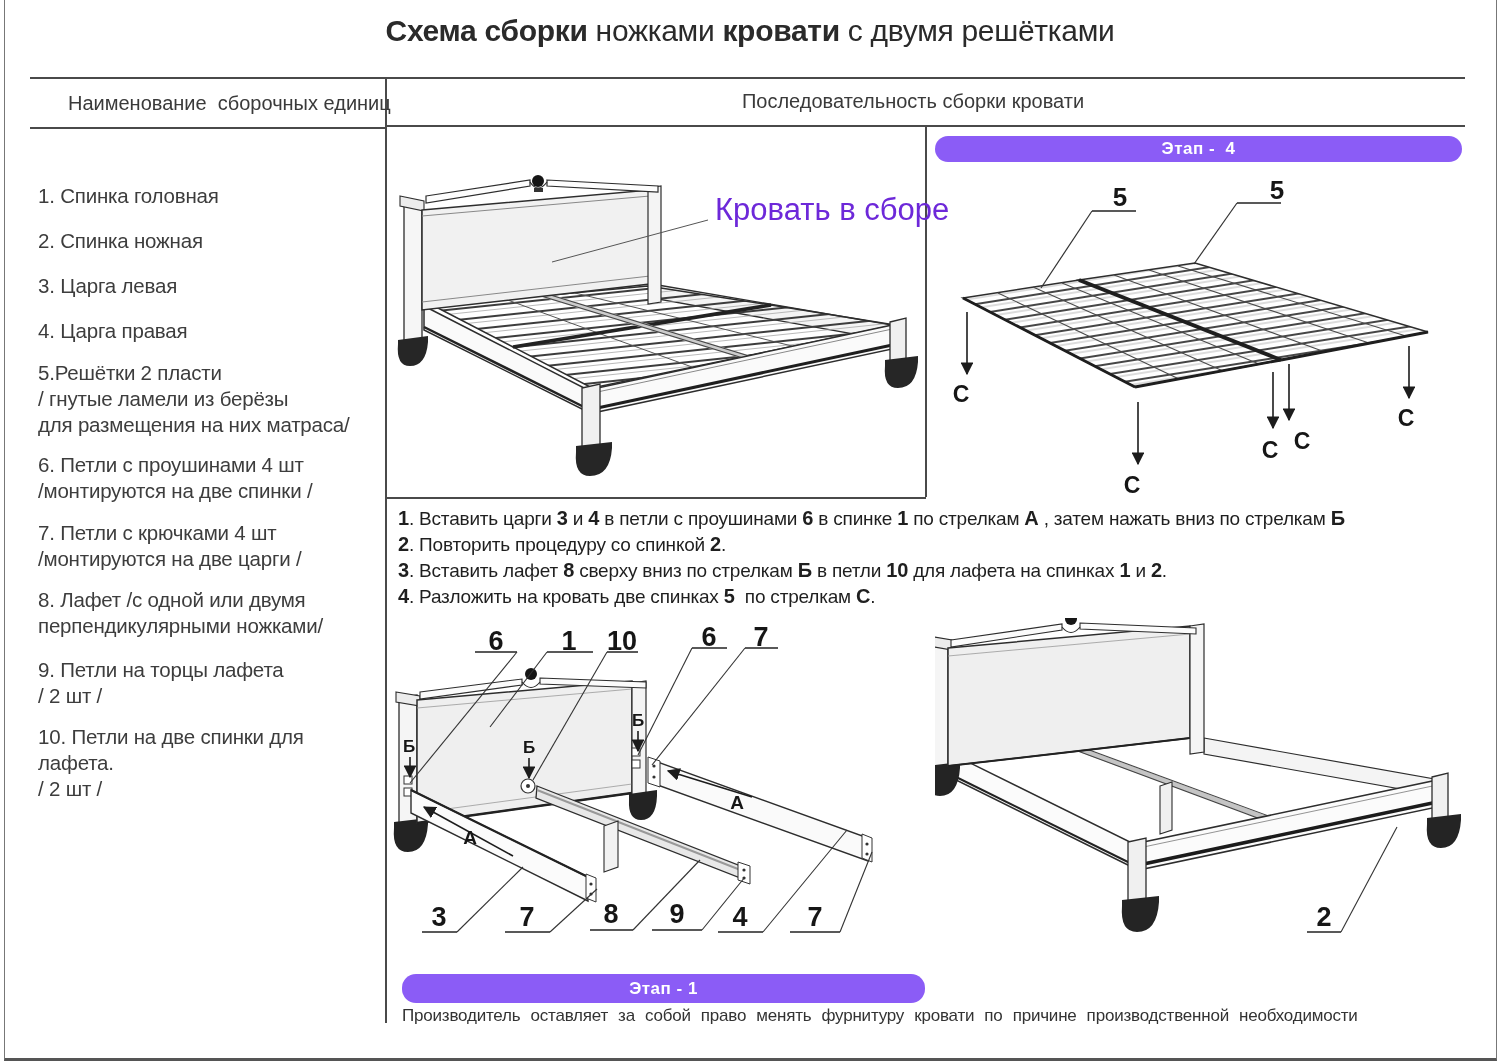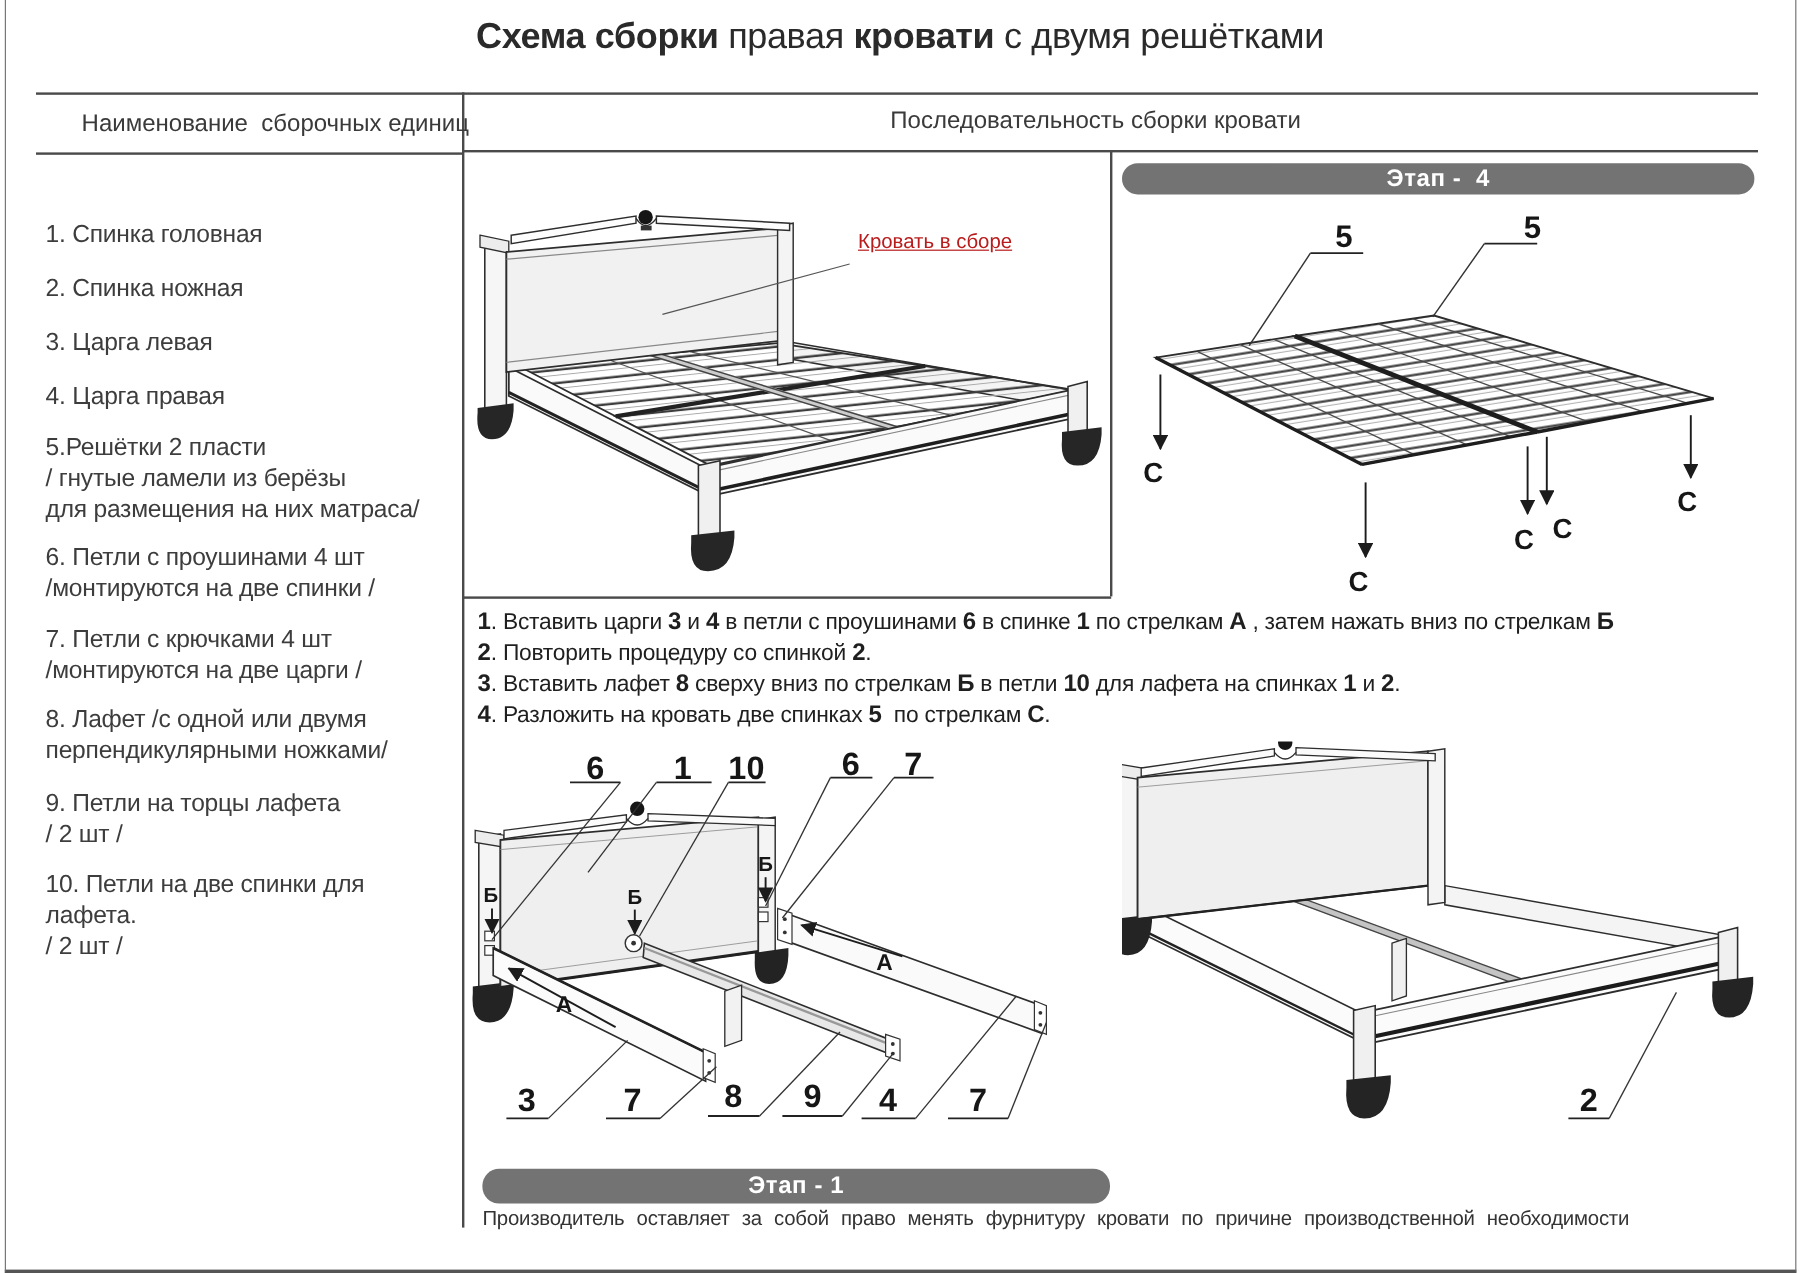--- a/index.html
+++ b/index.html
@@ -8,41 +8,41 @@
   .outer-frame{position:absolute;left:4px;top:-2px;width:1491px;height:1060px;
         border-left:1.5px solid #777;border-right:1.5px solid #777;border-bottom:3px solid #555;}
   .hl{position:absolute;background:#4a4a4a;height:1.5px;}
   .vl{position:absolute;background:#4a4a4a;width:1.5px;}
   .page-title{position:absolute;left:0;top:14px;width:1500px;text-align:center;
         font-size:30px;letter-spacing:-0.3px;color:#2a2a2a;}
   .page-title .b{font-weight:bold;}
   .col-header{position:absolute;font-size:20px;color:#3a3a3a;white-space:pre;margin-left:28px;}
   .part-item{position:absolute;left:38px;width:345px;font-size:20.5px;line-height:26px;
         color:#3d3d3d;white-space:pre-line;letter-spacing:-0.2px;}
-  .badge{position:absolute;background:#737373;border-radius:14px;color:#fff;
+  .badge{position:absolute;background:#8b5cf6;border-radius:14px;color:#fff;
         display:flex;align-items:center;justify-content:center;
-        font-size:20px;font-weight:bold;letter-spacing:0.5px;white-space:pre;}
-  .callout{position:absolute;font-size:17px;color:#b91c1c;white-space:pre;text-decoration:underline;}
+        font-size:17px;font-weight:bold;letter-spacing:0.5px;white-space:pre;}
+  .callout{position:absolute;font-size:31px;color:#6d28d9;white-space:pre;}
   .instr{position:absolute;left:398px;width:1095px;font-size:19px;color:#1f1f1f;
         white-space:pre-wrap;letter-spacing:-0.2px;}
   .instr .b{font-weight:bold;font-size:20px;}
   .dl{position:absolute;transform:translate(-50%,-50%);font-weight:bold;color:#161616;white-space:pre;}
   .n27{font-size:27px;} .n26{font-size:26px;} .n23{font-size:23px;}
   .n19{font-size:19px;} .n17{font-size:17px;}
   .footer-note{position:absolute;left:402px;top:1006px;width:1091px;font-size:17px;
         color:#333;word-spacing:5.5px;white-space:nowrap;letter-spacing:-0.2px;}
   svg{position:absolute;}
 </style>
 </head>
 <body>
 
 <div class="page">
   <div class="outer-frame"></div>
 
-  <div class="page-title"><span class="b">Схема сборки</span><span> правая </span><span class="b">кровати</span><span> с двумя решётками</span></div>
+  <div class="page-title"><span class="b">Схема сборки</span><span> ножками </span><span class="b">кровати</span><span> с двумя решётками</span></div>
 
   <div class="hl" style="left:30px;top:77px;width:1435px;"></div>
   <div class="hl" style="left:30px;top:127px;width:356px;"></div>
   <div class="hl" style="left:385px;top:125px;width:1080px;"></div>
   <div class="vl" style="left:385px;top:77px;height:946px;"></div>
   <div class="vl" style="left:925px;top:125px;height:372px;"></div>
   <div class="hl" style="left:385px;top:497px;width:541px;"></div>
 
   <div class="col-header" style="left:40px;top:92px;">Наименование  сборочных единиц</div>
   <div class="col-header" style="left:385px;top:90px;width:1000px;text-align:center;">Последовательность сборки кровати</div>

